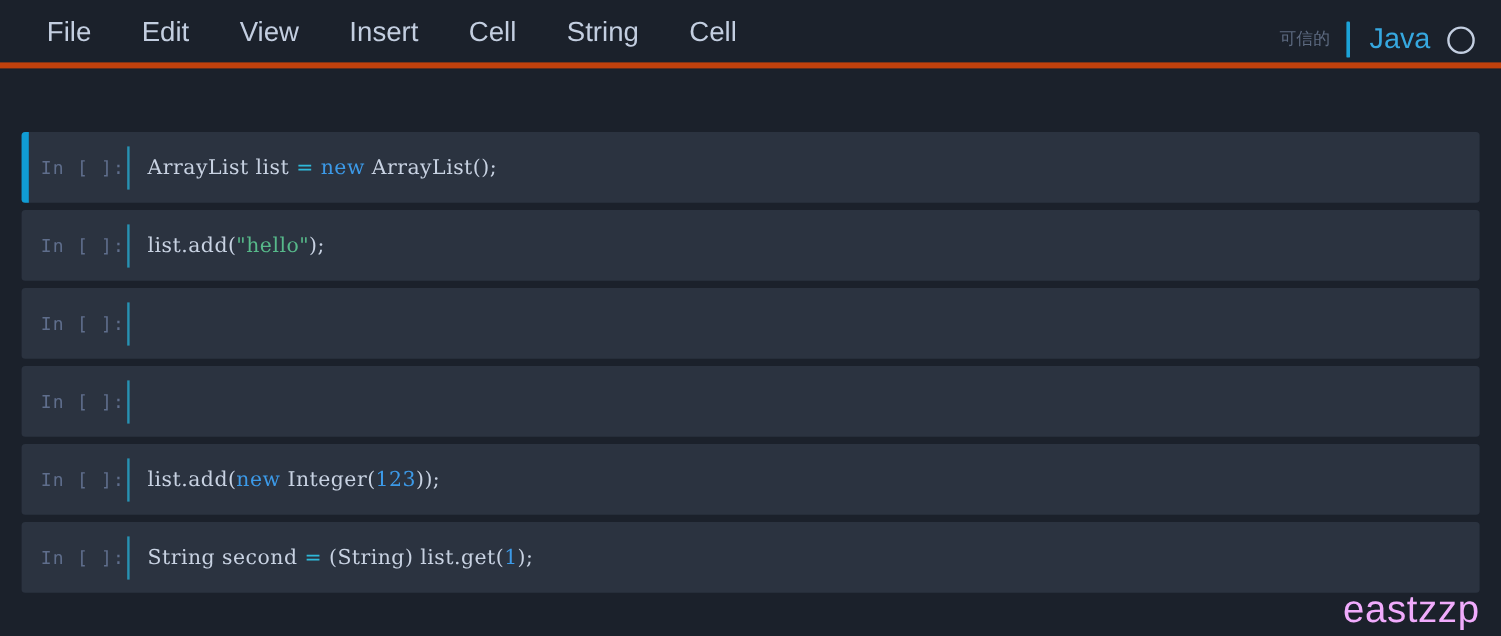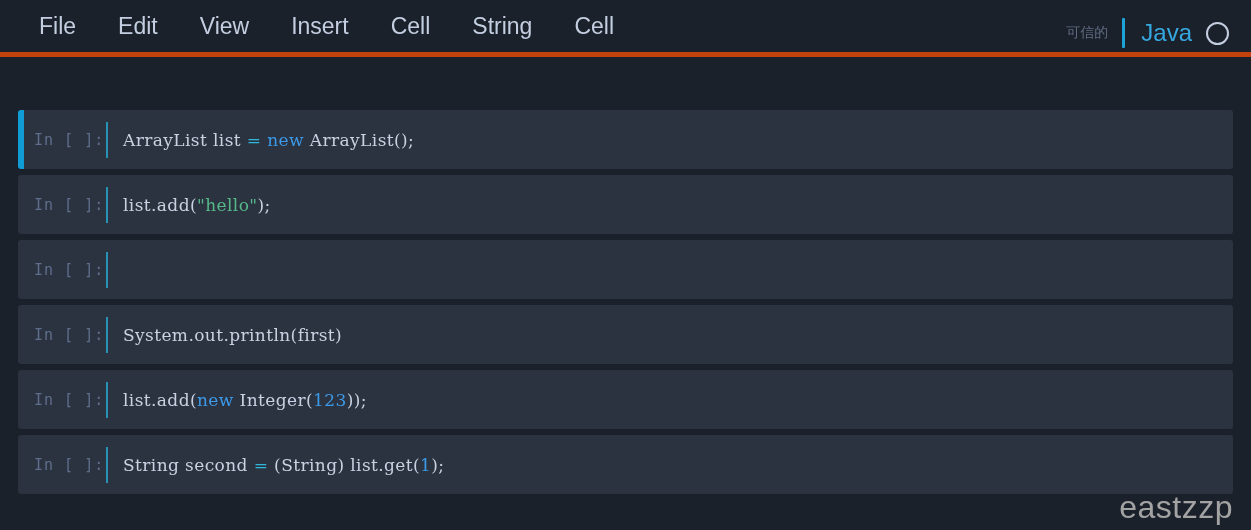--- a/index.html
+++ b/index.html
@@ -156,21 +156,21 @@
   .tok-op   { color: #2fb8d9; }
   .tok-num  { color: #3c9ae8; }
   .tok-str  { color: #57b98a; }
   .tok-def  { color: #c8d2e2; }
 
   
   #watermark {
     position: absolute;
     right: 18px;
     bottom: 4px;
-    color: #a3a3a3;
+    color: #f0abfc;
     font-size: 32px;
     letter-spacing: 0.5px;
     user-select: none;
     margin-top: 20px;
   }
 </style>
 </head>
 <body>
 
 <div id="menubar">
@@ -204,21 +204,20 @@
         <div class="input-bar"></div>
         <div class="code"><span class="tok-def">list.add(</span><span class="tok-str">"hello"</span><span class="tok-def">);</span></div>
       </div>
       <div class="cell">
         <div class="prompt">In  [  ]:</div>
         <div class="input-bar"></div>
       </div>
       <div class="cell">
         <div class="prompt">In  [  ]:</div>
         <div class="input-bar"></div>
-        <div class="code"><span class="tok-def">System.out.println(first)</span></div>
       </div>
       <div class="cell">
         <div class="prompt">In  [  ]:</div>
         <div class="input-bar"></div>
         <div class="code"><span class="tok-def">list.add(</span><span class="tok-kw">new</span><span class="tok-def"> Integer(</span><span class="tok-num">123</span><span class="tok-def">));</span></div>
       </div>
       <div class="cell">
         <div class="prompt">In  [  ]:</div>
         <div class="input-bar"></div>
         <div class="code"><span class="tok-def">String second </span><span class="tok-op">=</span><span class="tok-def"> (String) list.get(</span><span class="tok-num">1</span><span class="tok-def">);</span></div>

